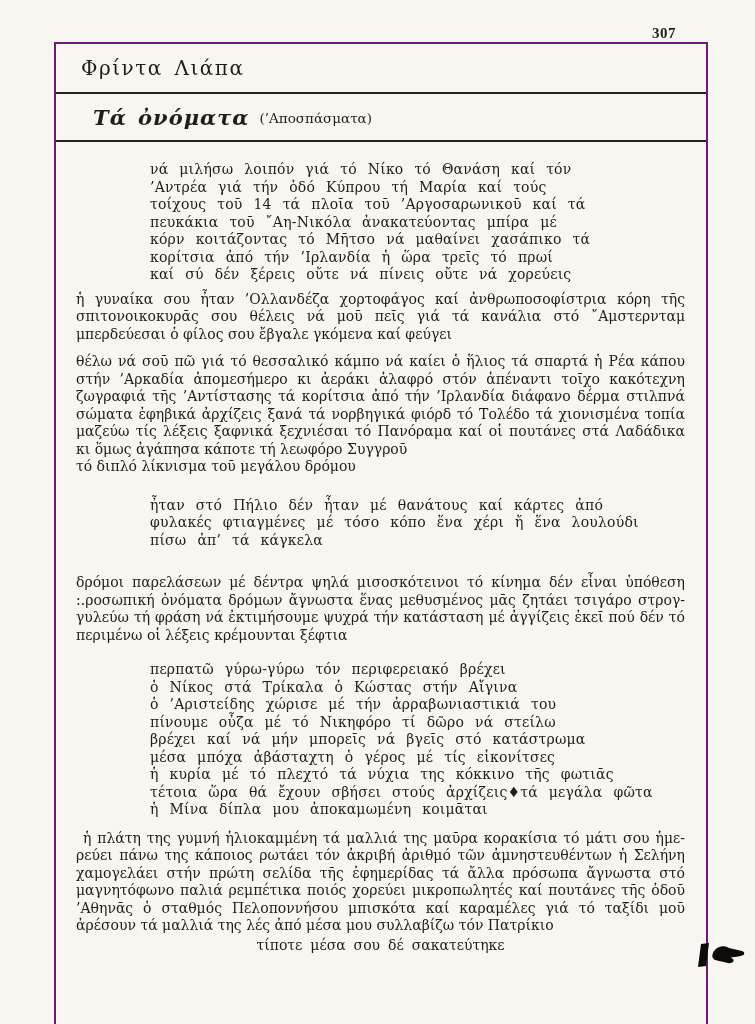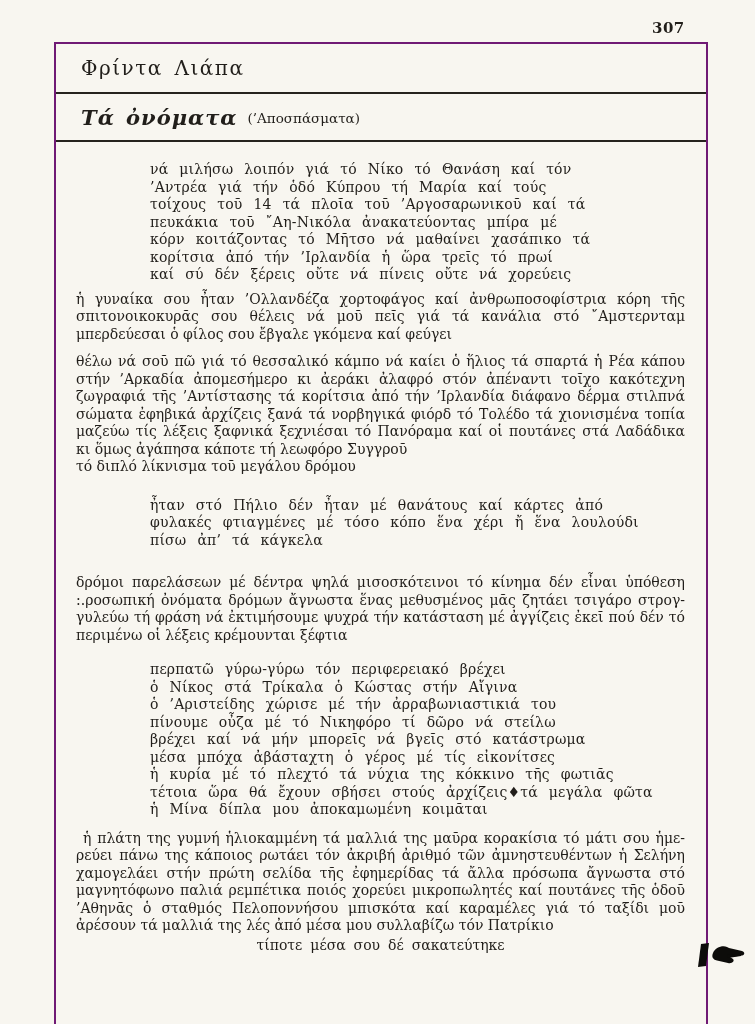--- a/index.html
+++ b/index.html
@@ -2,35 +2,35 @@
 <html lang="el"><head>
 <meta charset="utf-8">
 <style>
   html,body{margin:0;padding:0;}
   body{
     width:755px;height:1024px;position:relative;overflow:hidden;
     background:#f8f6f0;color:#211e1a;
     font-family:"DejaVu Serif","Liberation Serif",serif;
   }
   .page-number{
-    position:absolute;top:19px;left:652px;
-    font-size:15px;font-weight:bold;letter-spacing:.5px;
+    position:absolute;top:25px;left:652px;
+    font-size:15px;font-weight:bold;letter-spacing:.5px;font-family:Liberation Serif, serif;
   }
   .frame{
     position:absolute;left:54px;top:42px;width:654px;height:1002px;
     border:2px solid #701a75;box-sizing:border-box;overflow:hidden;
   }
   .author-row{
     height:50px;border-bottom:2px solid #26231e;box-sizing:border-box;
     display:flex;align-items:center;padding-left:25px;
   }
   .author{font-size:20px;letter-spacing:1.5px;word-spacing:4px;}
   .title-row{
     height:48px;border-bottom:2px solid #26231e;box-sizing:border-box;
-    display:flex;align-items:center;padding-left:25px;
+    display:flex;align-items:center;padding-left:37px;
   }
   .title{font-size:21px;font-weight:bold;font-style:italic;letter-spacing:1px;word-spacing:3px;}
   .subtitle{font-size:13.5px;margin-left:10px;position:relative;top:1px;}
   .poem{
     padding:19px 21px 0 20px;
     font-size:14px;line-height:17.5px;
   }
   .block{margin:0;}
   .block.indent{margin-left:74px;margin-right:30px;word-spacing:.45em;letter-spacing:.2px;}
   .block.flush{margin-right:0;}

